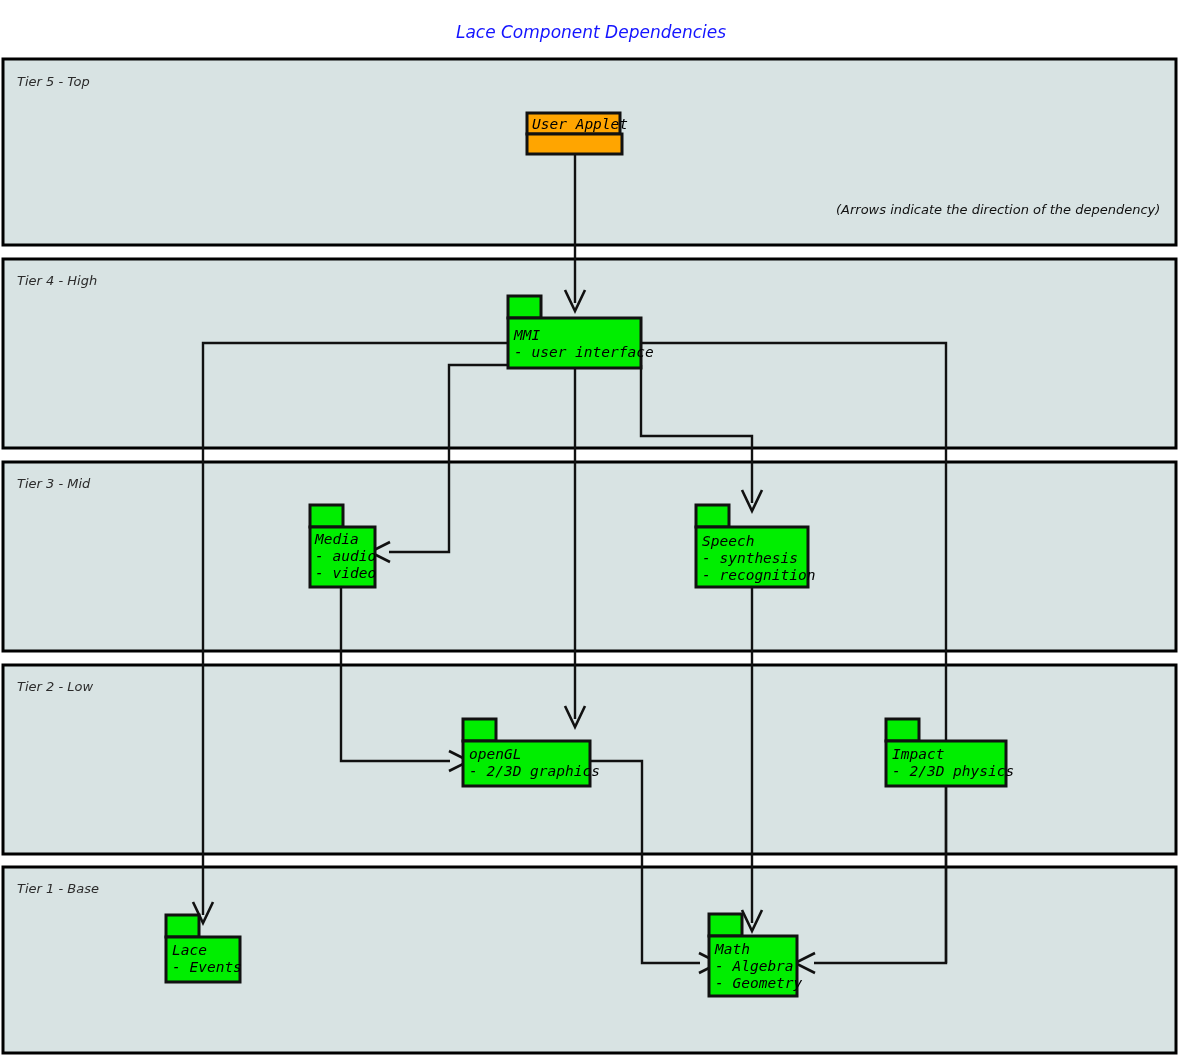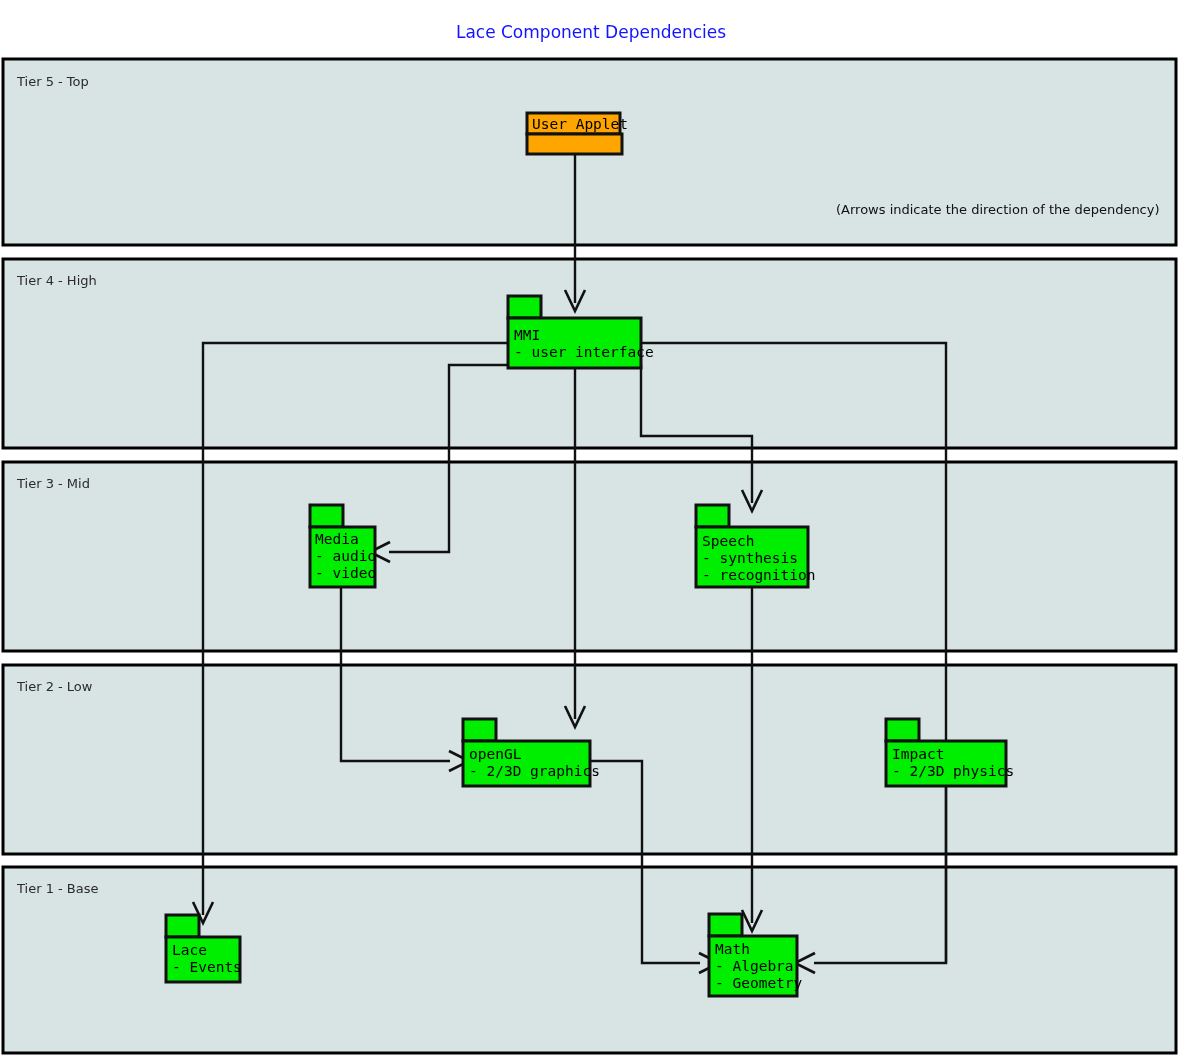--- a/index.html
+++ b/index.html
@@ -10,20 +10,21 @@
   body {
     width: 1182px;
     height: 1056px;
     font-family: "DejaVu Sans", sans-serif;
     overflow: hidden;
   }
   #stage {
     position: relative;
     width: 1182px;
     height: 1056px;
+    font-style: italic;
   }
   #diagram {
     position: absolute;
     left: 0;
     top: 0;
   }
   .title-text {
     font-family: "DejaVu Sans", sans-serif;
     font-size: 17px;
     fill: #1414ff;

